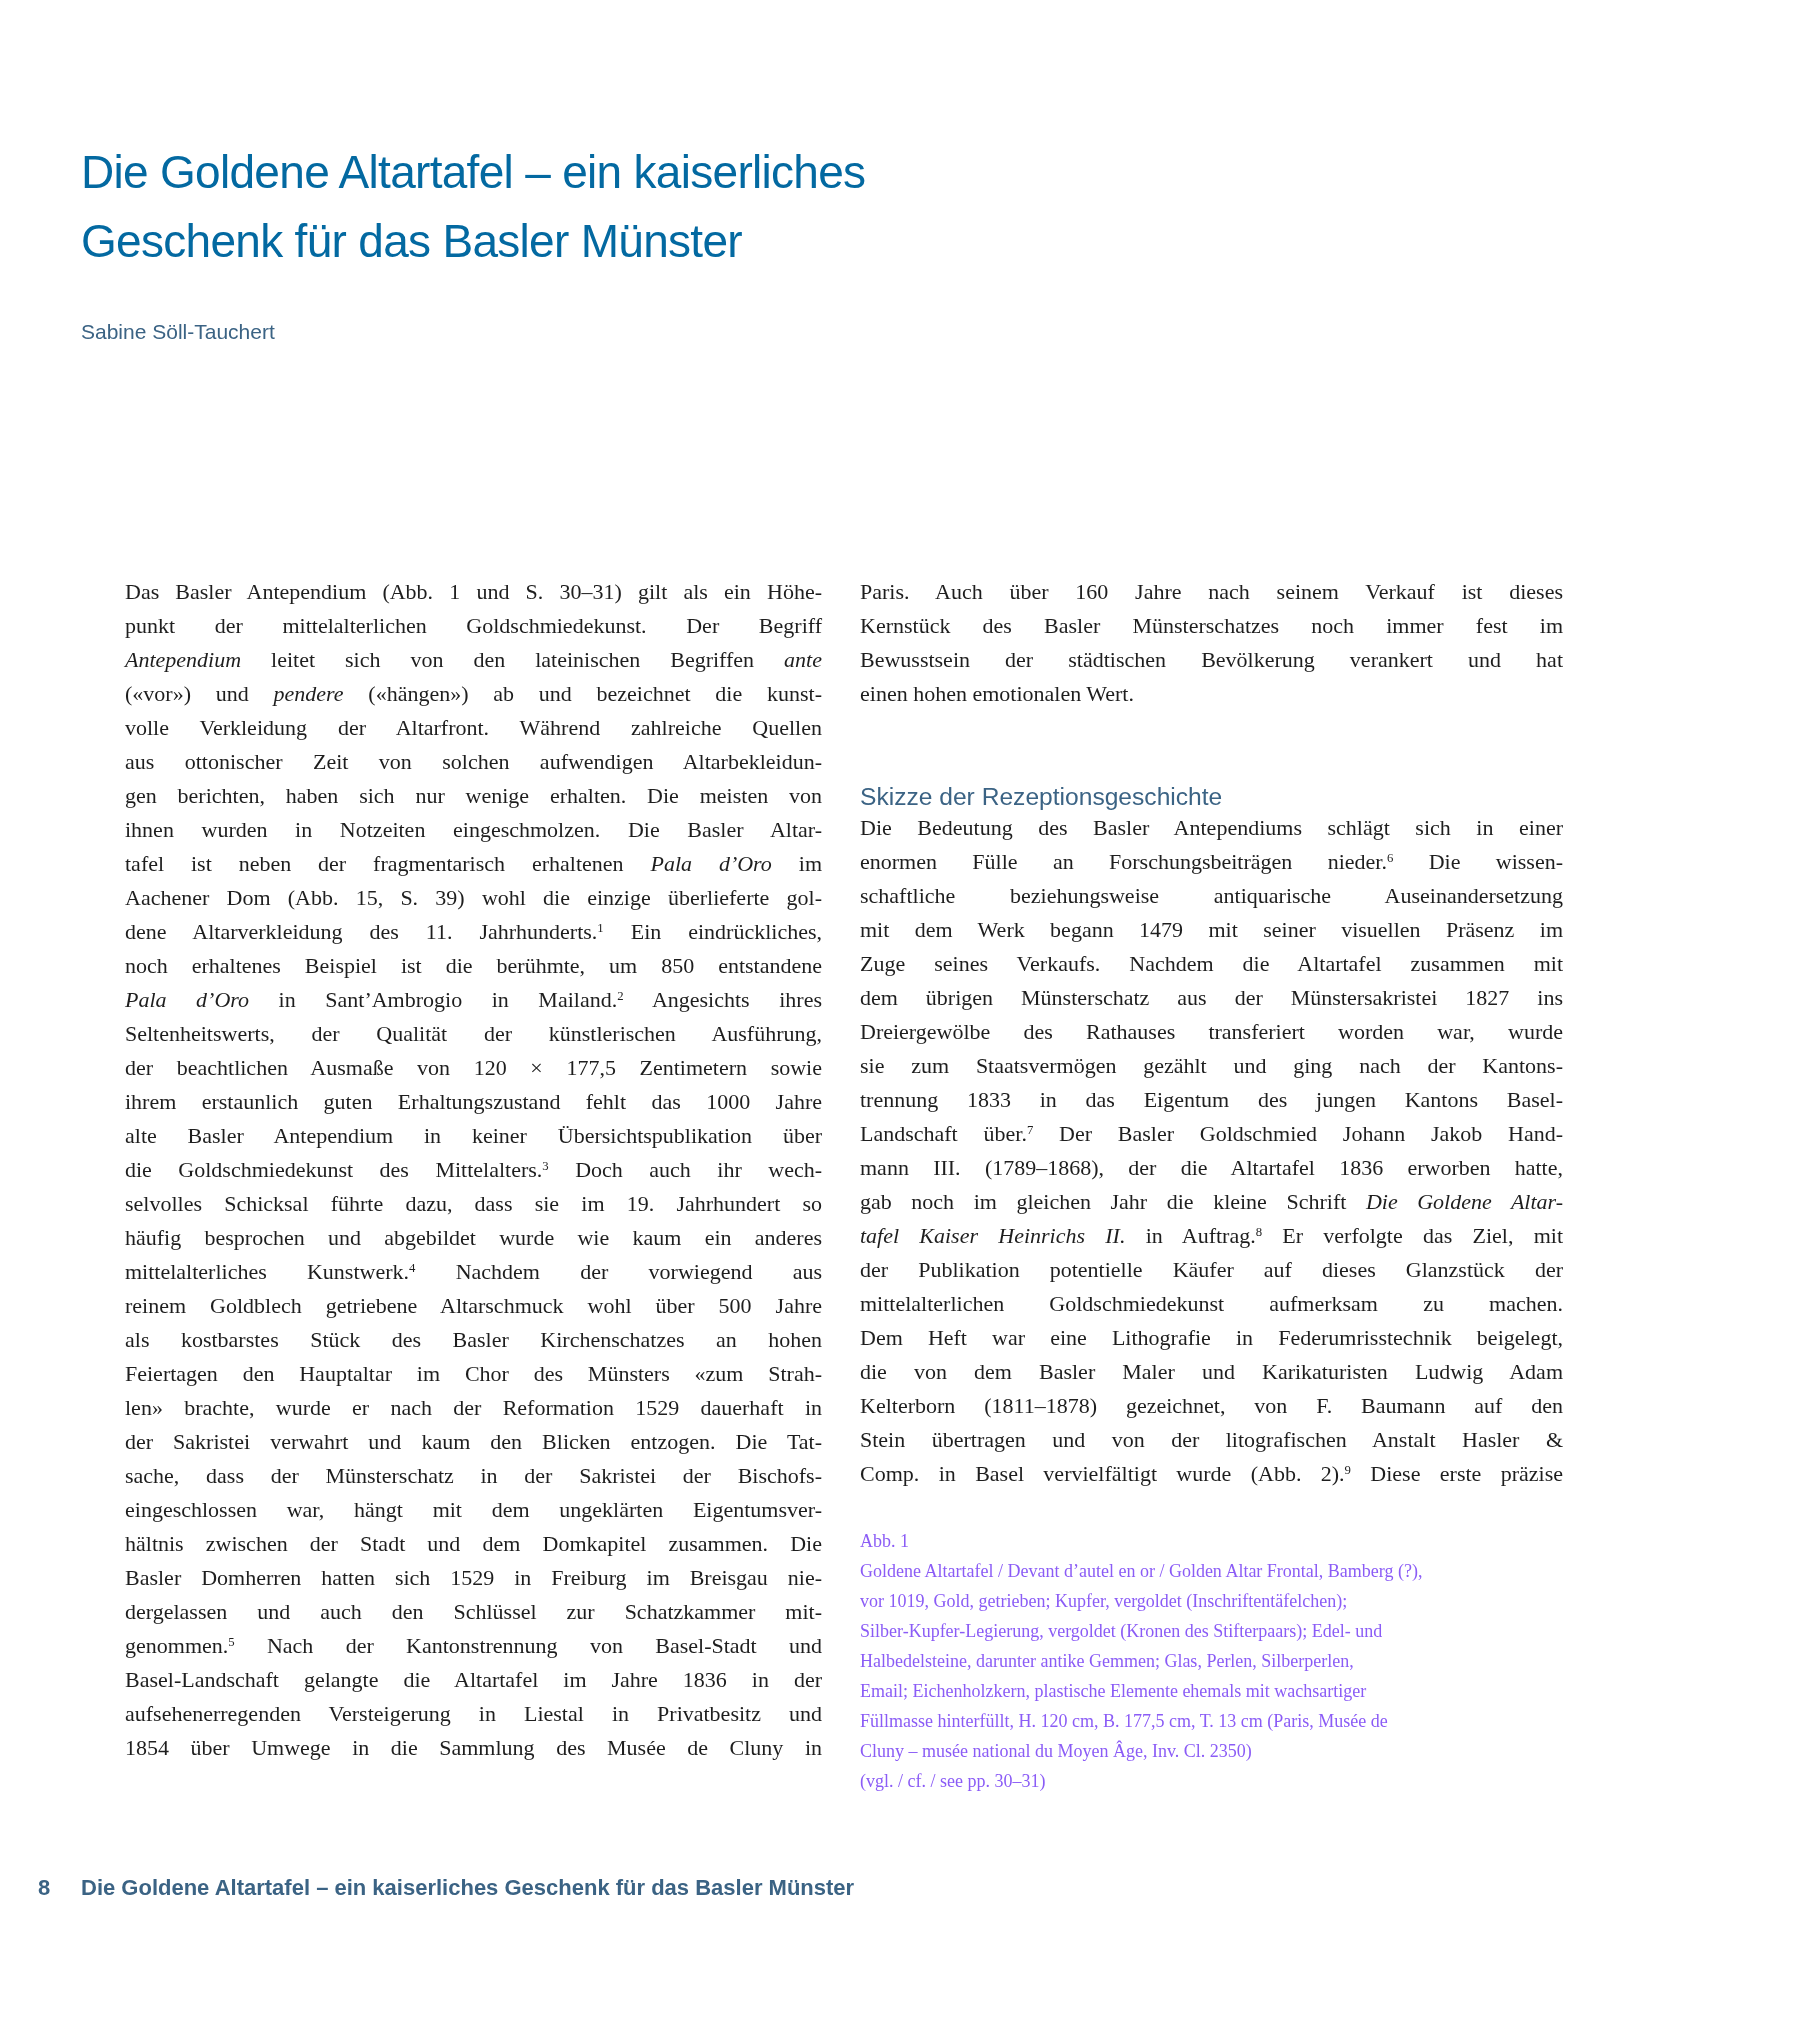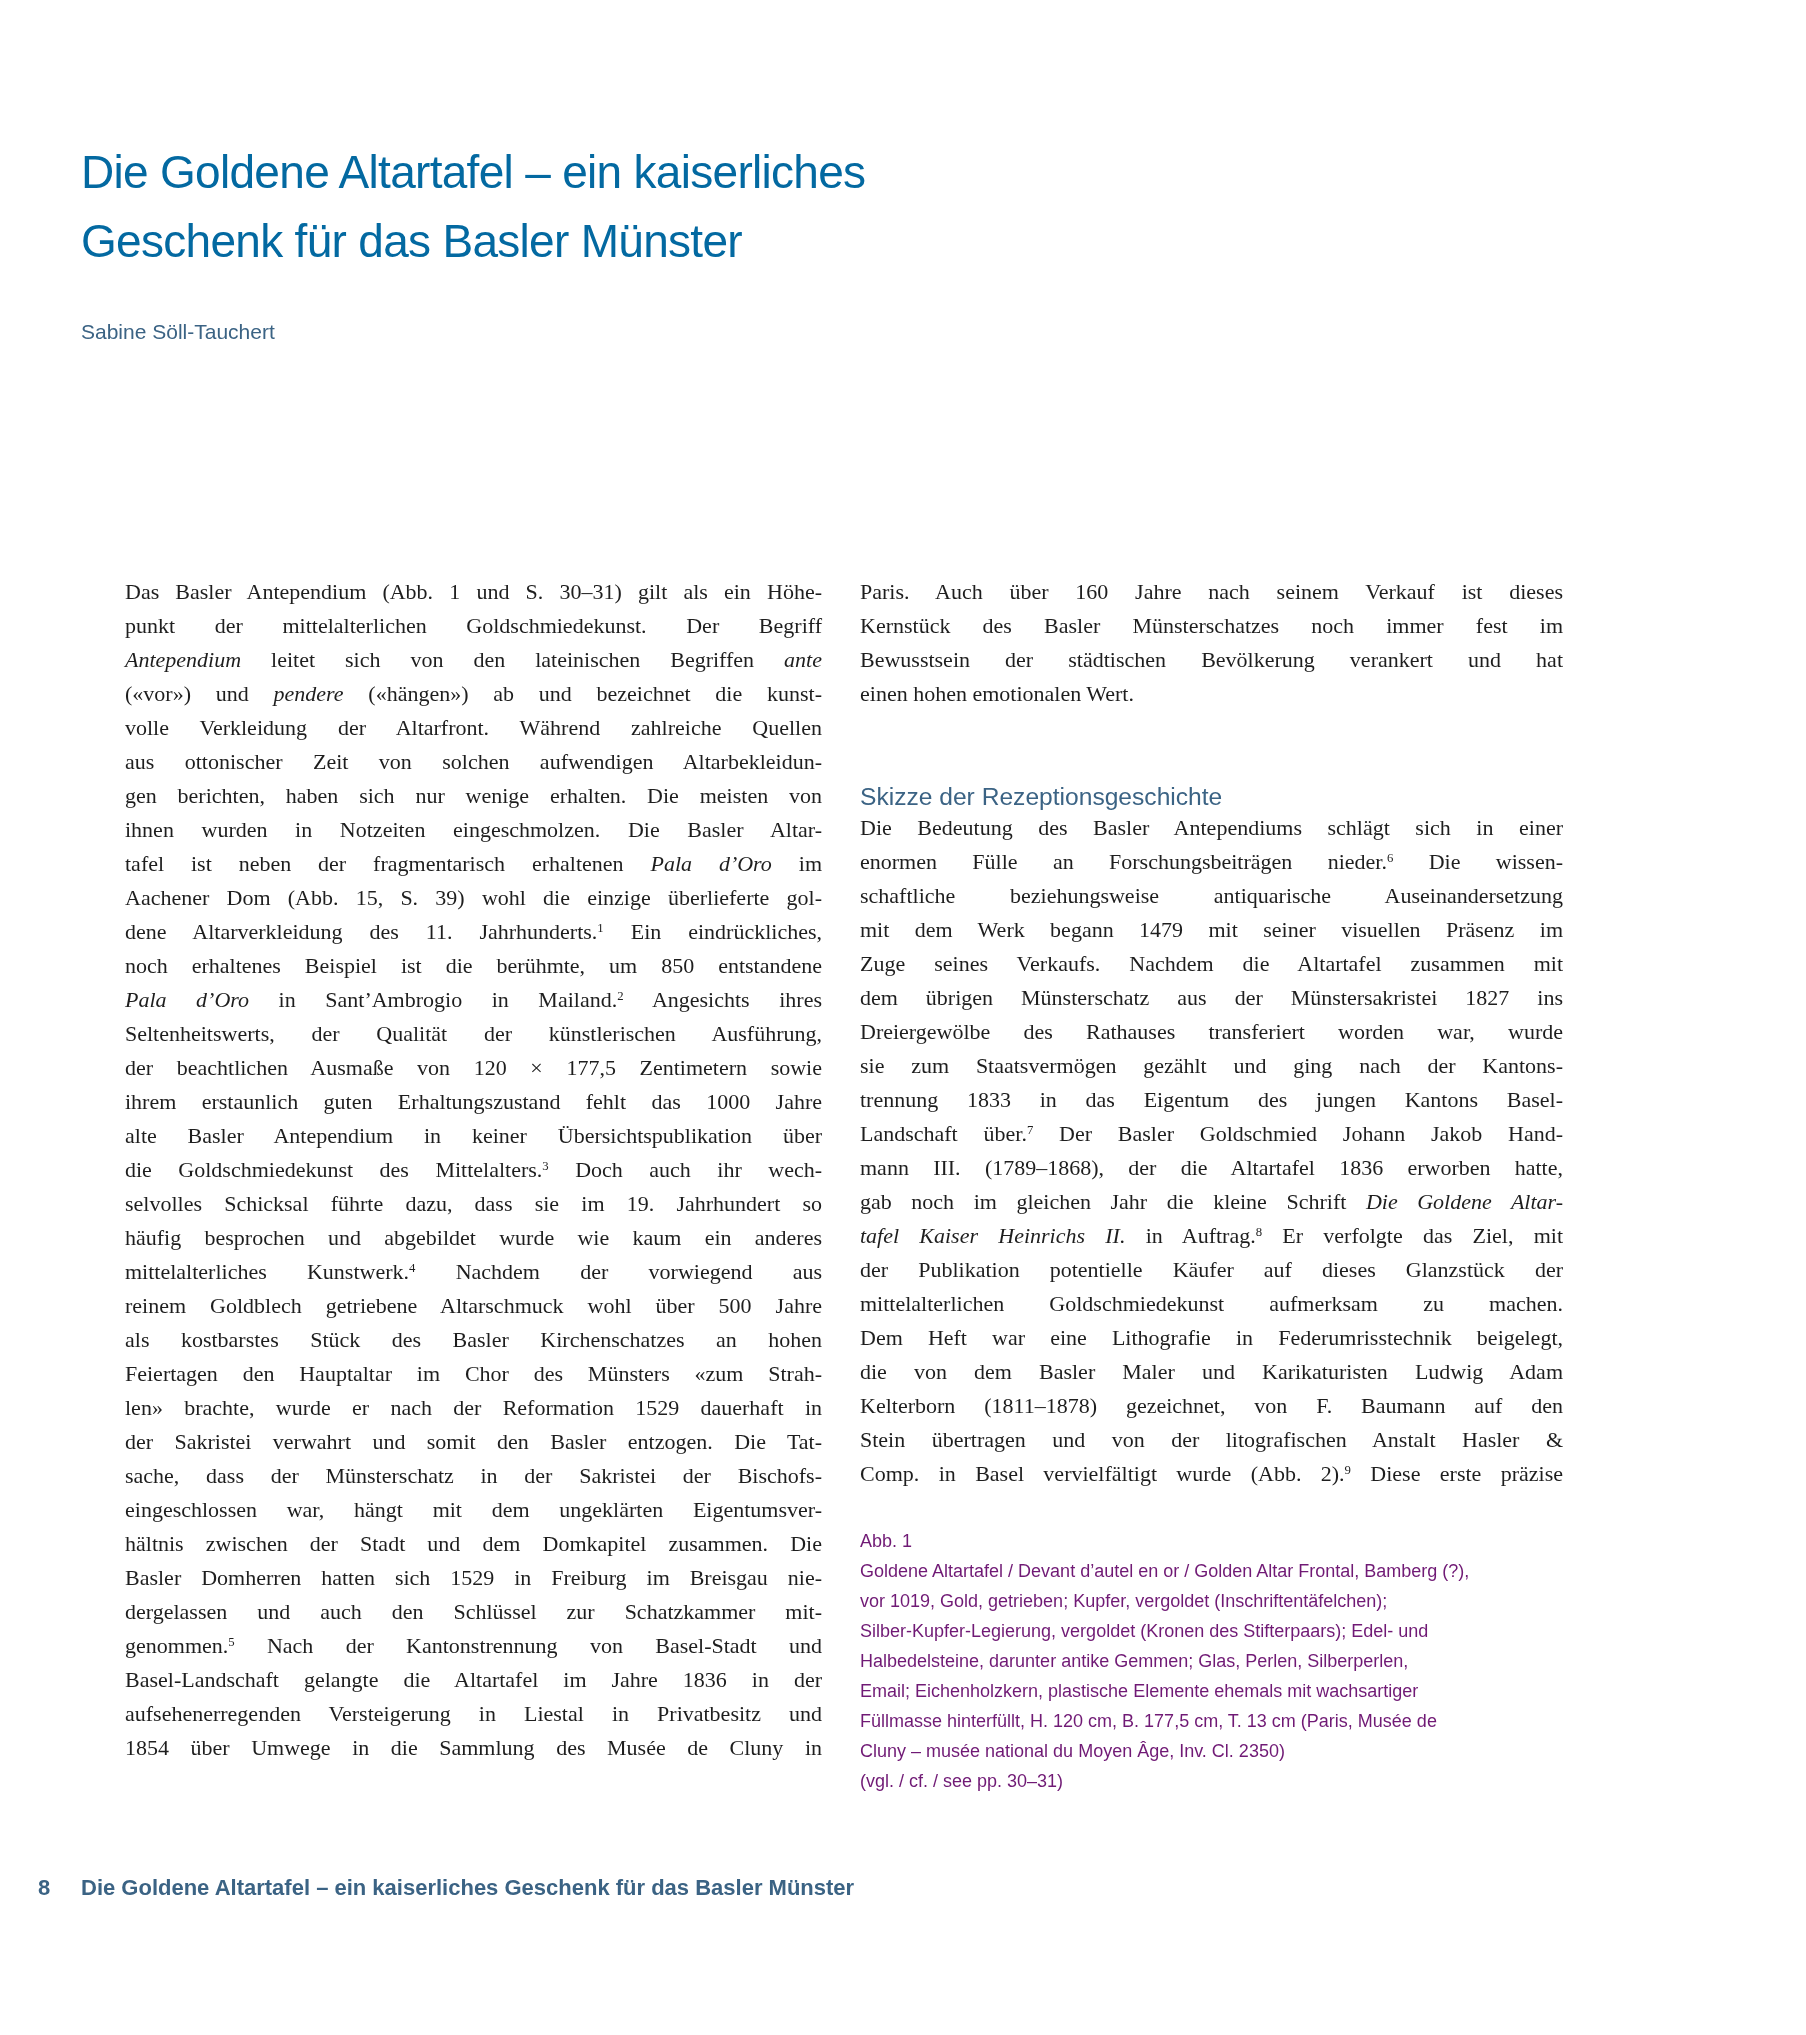--- a/index.html
+++ b/index.html
@@ -74,24 +74,24 @@
     font-family: "Liberation Sans", sans-serif;
     font-weight: 400;
     font-size: 24.6px;
     line-height: 29px;
     color: #3B6384;
   }
 
   
   .caption {
     margin-top: 35px;
-    font-family: Liberation Sans, sans-serif;
+    font-family: Liberation Serif, serif;
     font-size: 18px;
     line-height: 30px;
-    color: #701a75;
+    color: #8b5cf6;
   }
   .caption .tline { line-height: 30px; }
 
   
   .footer {
     position: absolute;
     top: 1876px;
     left: 0;
     width: 100%;
     font-family: "Liberation Sans", sans-serif;
@@ -144,21 +144,21 @@
       <div class="tline just">ihrem erstaunlich guten Erhaltungszustand fehlt das 1000 Jahre</div>
       <div class="tline just">alte Basler Antependium in keiner Übersichtspublikation über</div>
       <div class="tline just">die Goldschmiedekunst des Mittelalters.<sup>3</sup> Doch auch ihr wech-</div>
       <div class="tline just">selvolles Schicksal führte dazu, dass sie im 19. Jahrhundert so</div>
       <div class="tline just">häufig besprochen und abgebildet wurde wie kaum ein anderes</div>
       <div class="tline just">mittelalterliches Kunstwerk.<sup>4</sup> Nachdem der vorwiegend aus</div>
       <div class="tline just">reinem Goldblech getriebene Altarschmuck wohl über 500 Jahre</div>
       <div class="tline just">als kostbarstes Stück des Basler Kirchenschatzes an hohen</div>
       <div class="tline just">Feiertagen den Hauptaltar im Chor des Münsters «zum Strah-</div>
       <div class="tline just">len» brachte, wurde er nach der Reformation 1529 dauerhaft in</div>
-      <div class="tline just">der Sakristei verwahrt und somit den Basler entzogen. Die Tat-</div>
+      <div class="tline just">der Sakristei verwahrt und kaum den Blicken entzogen. Die Tat-</div>
       <div class="tline just">sache, dass der Münsterschatz in der Sakristei der Bischofs-</div>
       <div class="tline just">eingeschlossen war, hängt mit dem ungeklärten Eigentumsver-</div>
       <div class="tline just">hältnis zwischen der Stadt und dem Domkapitel zusammen. Die</div>
       <div class="tline just">Basler Domherren hatten sich 1529 in Freiburg im Breisgau nie-</div>
       <div class="tline just">dergelassen und auch den Schlüssel zur Schatzkammer mit-</div>
       <div class="tline just">genommen.<sup>5</sup> Nach der Kantonstrennung von Basel-Stadt und</div>
       <div class="tline just">Basel-Landschaft gelangte die Altartafel im Jahre 1836 in der</div>
       <div class="tline just">aufsehenerregenden Versteigerung in Liestal in Privatbesitz und</div>
       <div class="tline just">1854 über Umwege in die Sammlung des Musée de Cluny in</div>
     </div>

